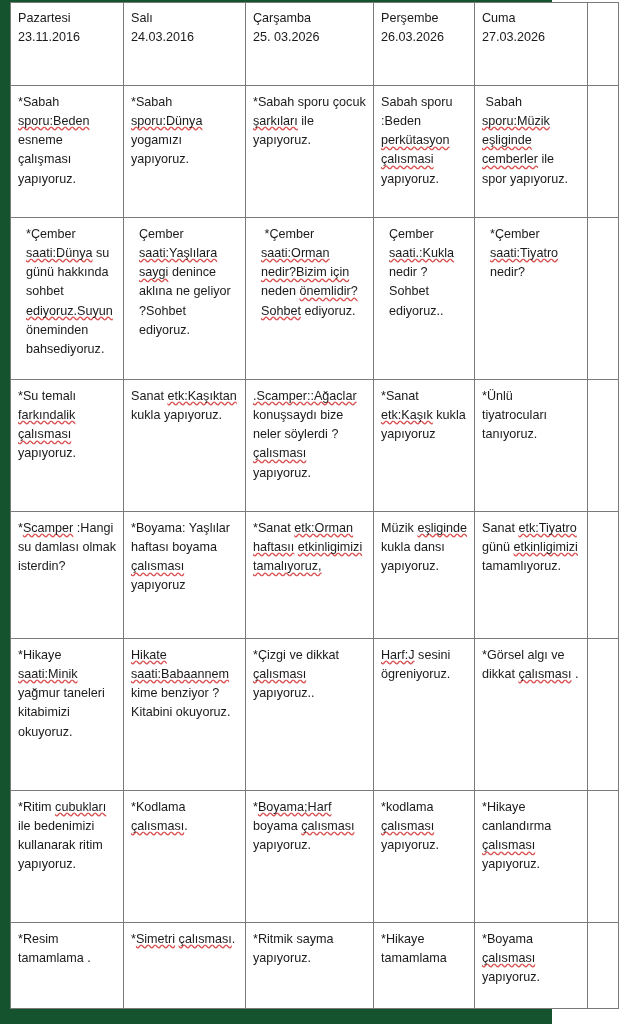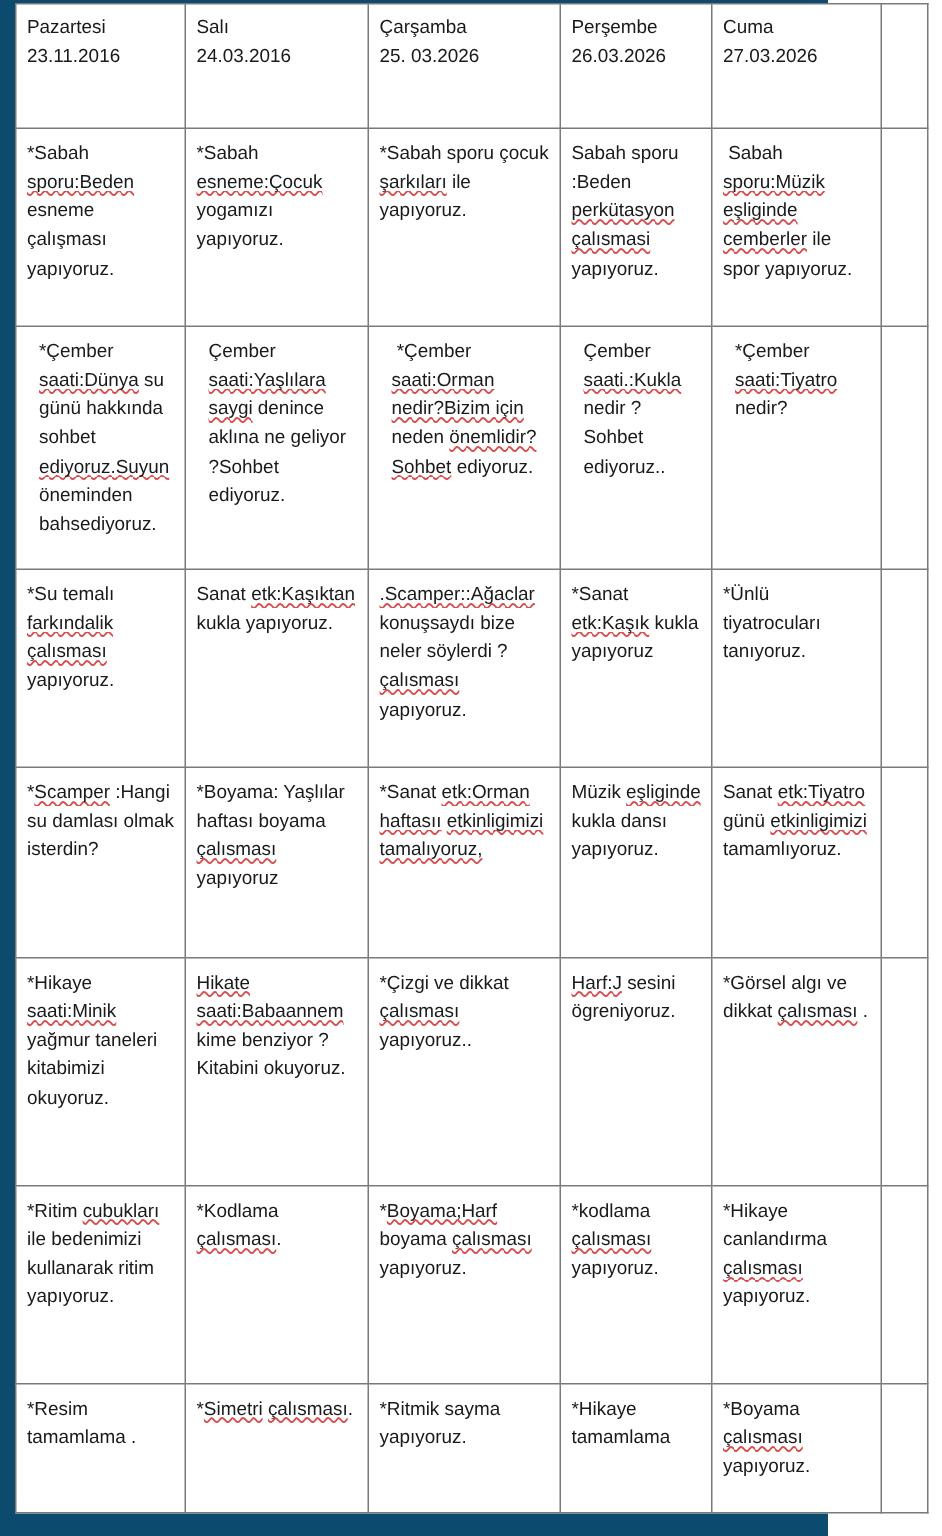--- a/index.html
+++ b/index.html
@@ -12,21 +12,21 @@
     height: 1024px;
     font-family: "Liberation Sans", sans-serif;
     color: #1a1a1a;
     overflow: hidden;
   }
 
   #page {
     position: relative;
     width: 552px;
     height: 1024px;
-    background: #0c4a6e;
+    background: #14532d;
     box-sizing: border-box;
     padding: 0;
   }
 
   table.plan {
     position: absolute;
     left: 10px;
     top: 2px;
     width: 608px;
     border-collapse: collapse;
@@ -128,21 +128,21 @@
         <td class="empty-cell">
           <span class="hdr-day"></span>
         </td>
       </tr>
 
       <tr class="r1">
         <td>
             <span class="cell-text">*Sabah <span class="sp">sporu:Beden</span> esneme çalışması yapıyoruz.</span>
           </td>
         <td>
-            <span class="cell-text">*Sabah <span class="sp">esneme:Çocuk</span> yogamızı yapıyoruz.</span>
+            <span class="cell-text">*Sabah <span class="sp">sporu:Dünya</span> yogamızı yapıyoruz.</span>
           </td>
         <td>
             <span class="cell-text">*Sabah sporu çocuk <span class="sp">şarkıları</span> ile yapıyoruz.</span>
           </td>
         <td>
             <span class="cell-text">Sabah sporu :Beden <span class="sp">perkütasyon</span> <span class="sp">çalısmasi</span> yapıyoruz.</span>
           </td>
         <td>
             <span class="cell-text"> Sabah <span class="sp">sporu:Müzik</span> <span class="sp">eşliginde</span> <span class="sp">cemberler</span> ile spor yapıyoruz.</span>
           </td>

